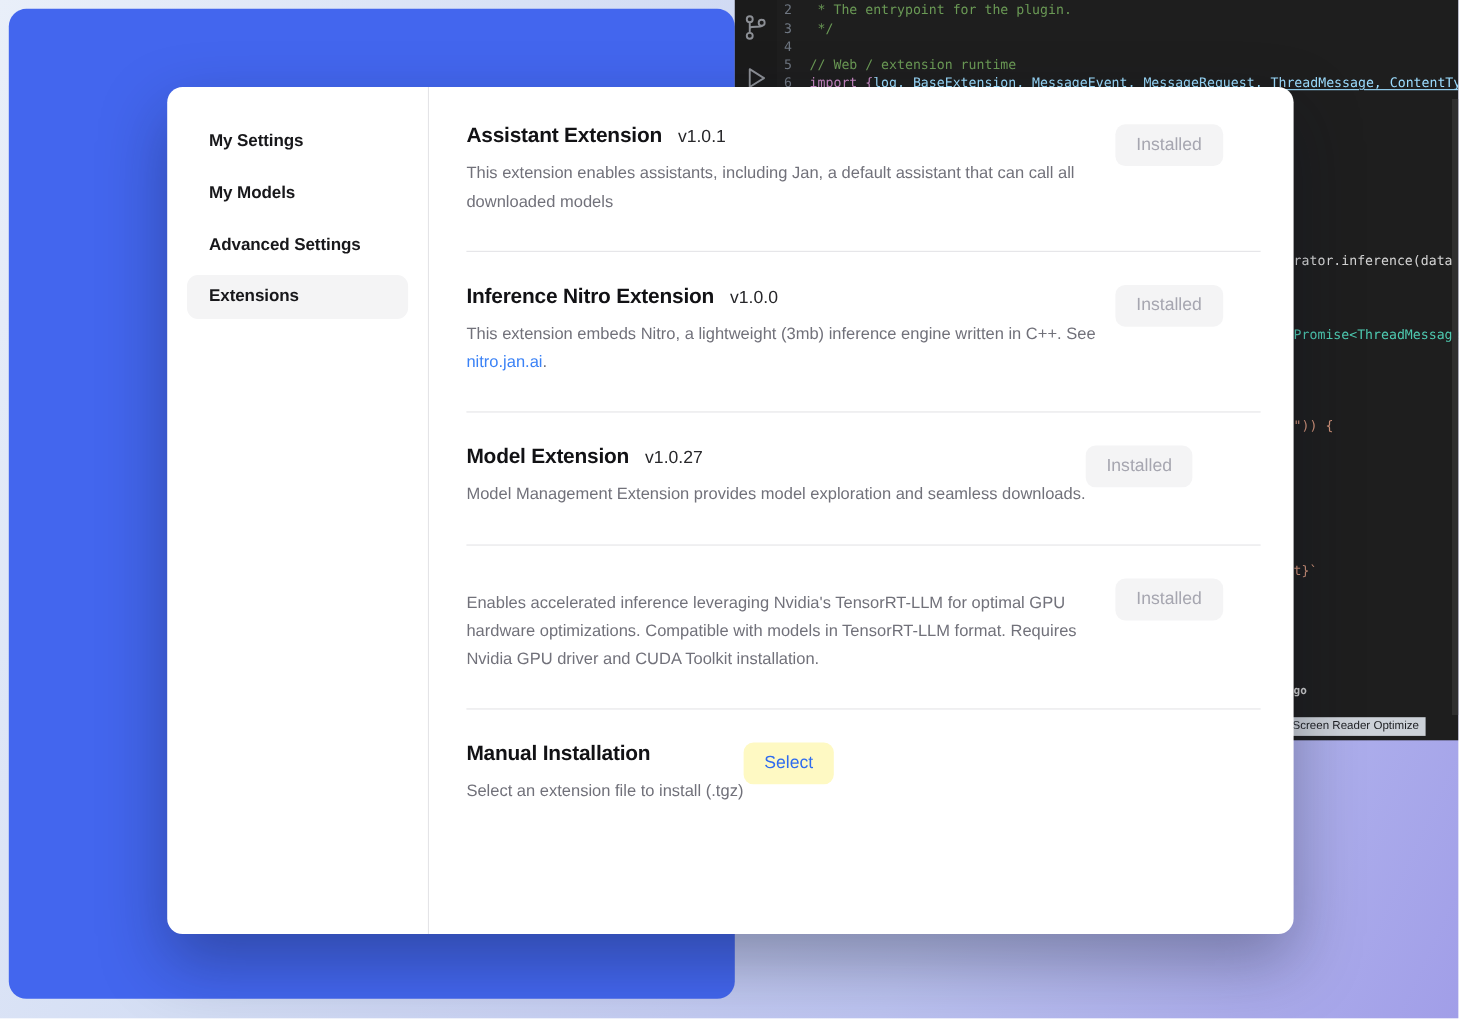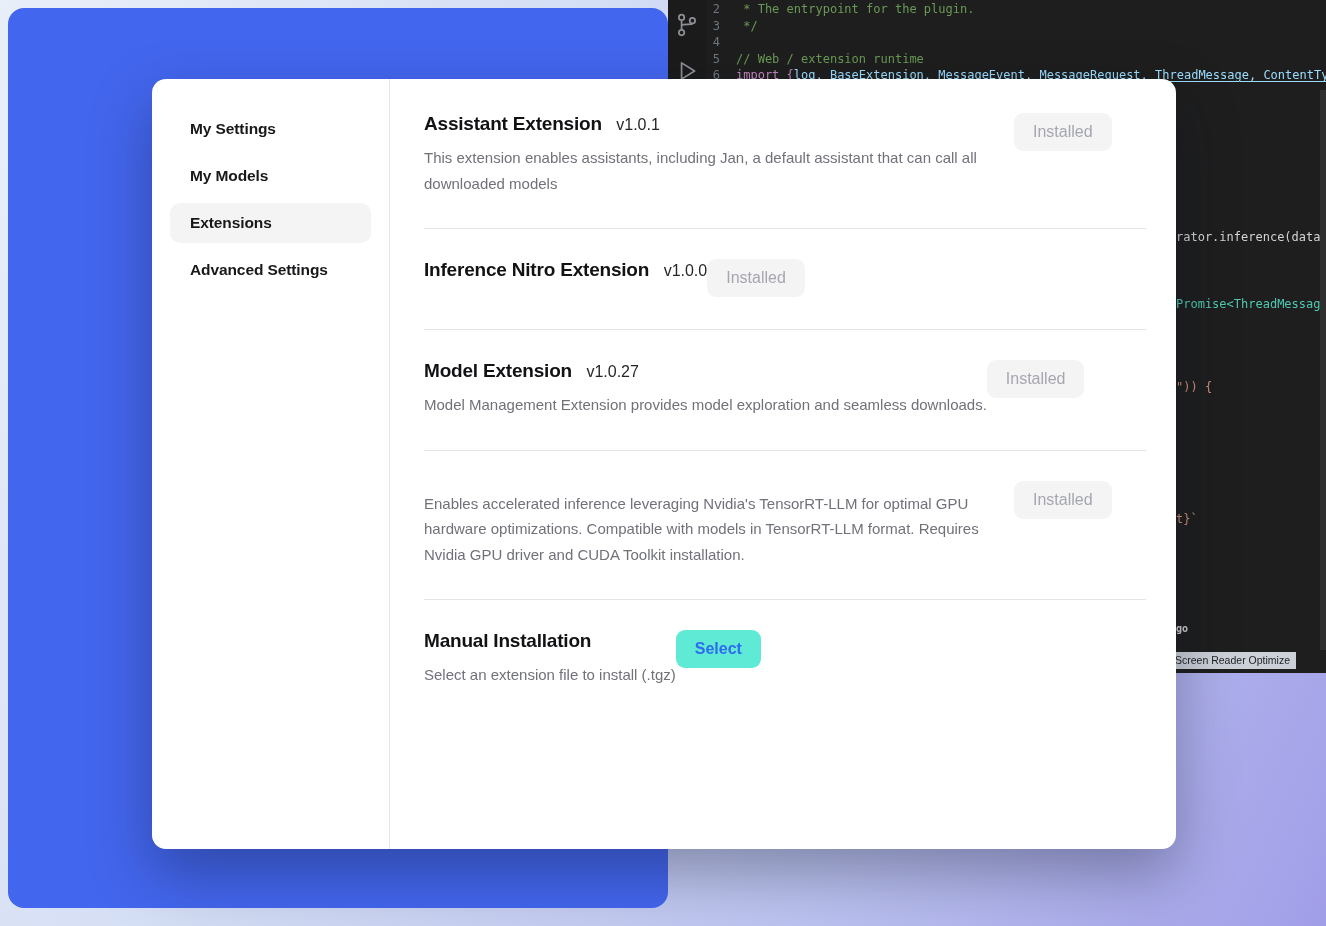--- a/index.html
+++ b/index.html
@@ -70,21 +70,21 @@
   .ext-info { max-width:590px; }
   .ext-name { font-size:19px; font-weight:700; color:#121215; letter-spacing:-.2px; }
   .ext-version { font-size:16px; font-weight:400; color:#27272a; margin-left:10px; }
   .ext-desc { font-size:15px; line-height:25.5px; color:#71717a; margin-top:10px; }
   .link { color:#3b82f6; text-decoration:none; cursor:pointer; }
   .btn {
     border:none; border-radius:9px; font-family:"Liberation Sans", sans-serif;
     font-size:16px; padding:10px 19px; flex:none; cursor:default;
   }
   .btn-installed { background:#f4f4f5; color:#a6a6b0; font-weight:500; }
-  .btn-select { background:#5eead4; color:#2e6bef; font-weight:700; cursor:pointer; }
+  .btn-select { background:#fef9c3; color:#2e6bef; font-weight:400; cursor:pointer; }
 </style>
 </head>
 <body>
 
 <div class="stage">
 
   <div class="blue-panel"></div>
 
   <div class="editor">
     <div class="activity-bar">
@@ -130,22 +130,22 @@
     <span class="status-left">go</span>
     <span class="status-notice">Screen Reader Optimize</span>
     <div class="editor-scrollbar"></div>
   </div>
 
   <div class="modal">
 
     <div class="sidebar">
       <div class="side-item">My Settings</div>
       <div class="side-item">My Models</div>
+      <div class="side-item">Advanced Settings</div>
       <div class="side-item active">Extensions</div>
-      <div class="side-item">Advanced Settings</div>
     </div>
 
     <div class="content">
 
       <div class="ext-row">
         <div class="ext-info">
           <div>
             <span class="ext-name">Assistant Extension</span>
             <span class="ext-version">v1.0.1</span>
           </div>
@@ -153,20 +153,21 @@
         </div>
         <button class="btn btn-installed">Installed</button>
       </div>
 
       <div class="ext-row">
         <div class="ext-info">
           <div>
             <span class="ext-name">Inference Nitro Extension</span>
             <span class="ext-version">v1.0.0</span>
           </div>
+          <p class="ext-desc"><span>This extension embeds Nitro, a lightweight (3mb) inference engine written in C++. See </span><a class="link">nitro.jan.ai</a><span>.</span></p>
         </div>
         <button class="btn btn-installed">Installed</button>
       </div>
 
       <div class="ext-row">
         <div class="ext-info">
           <div>
             <span class="ext-name">Model Extension</span>
             <span class="ext-version">v1.0.27</span>
           </div>

